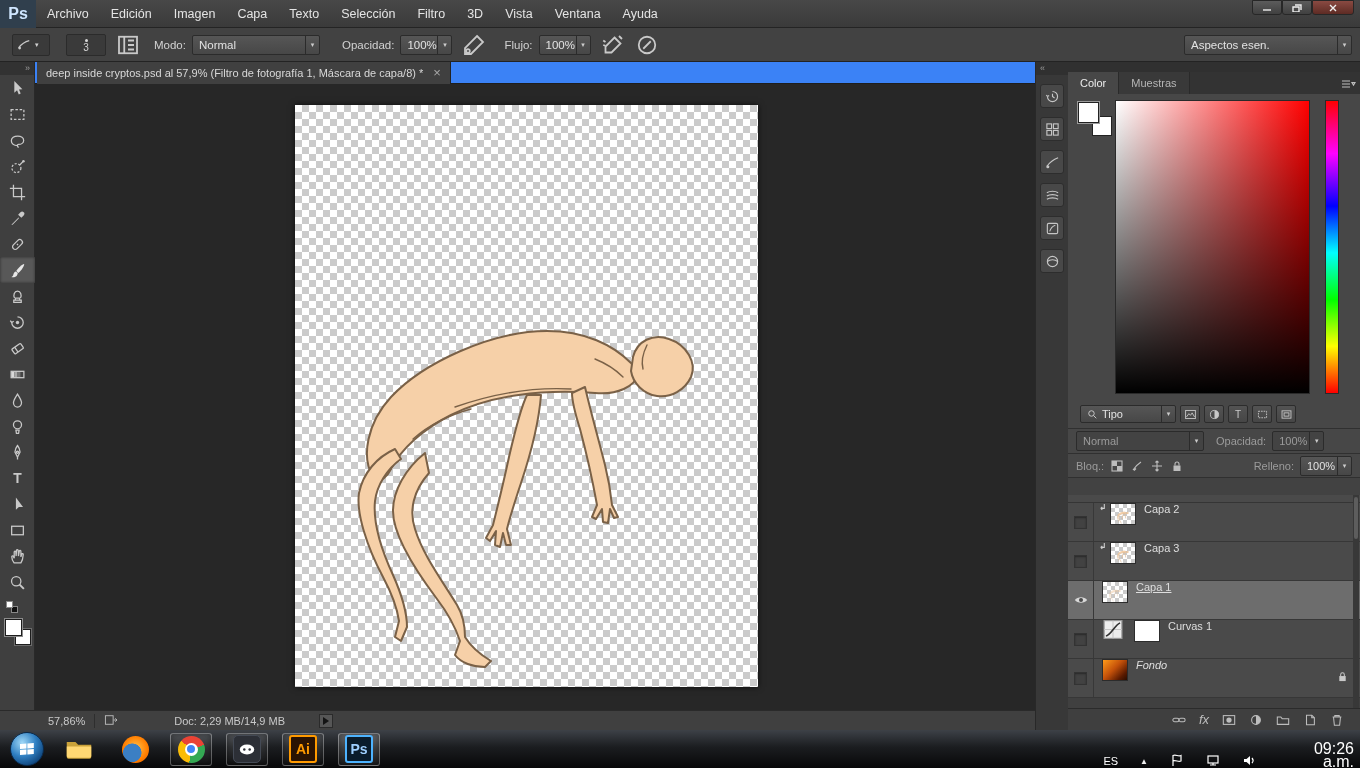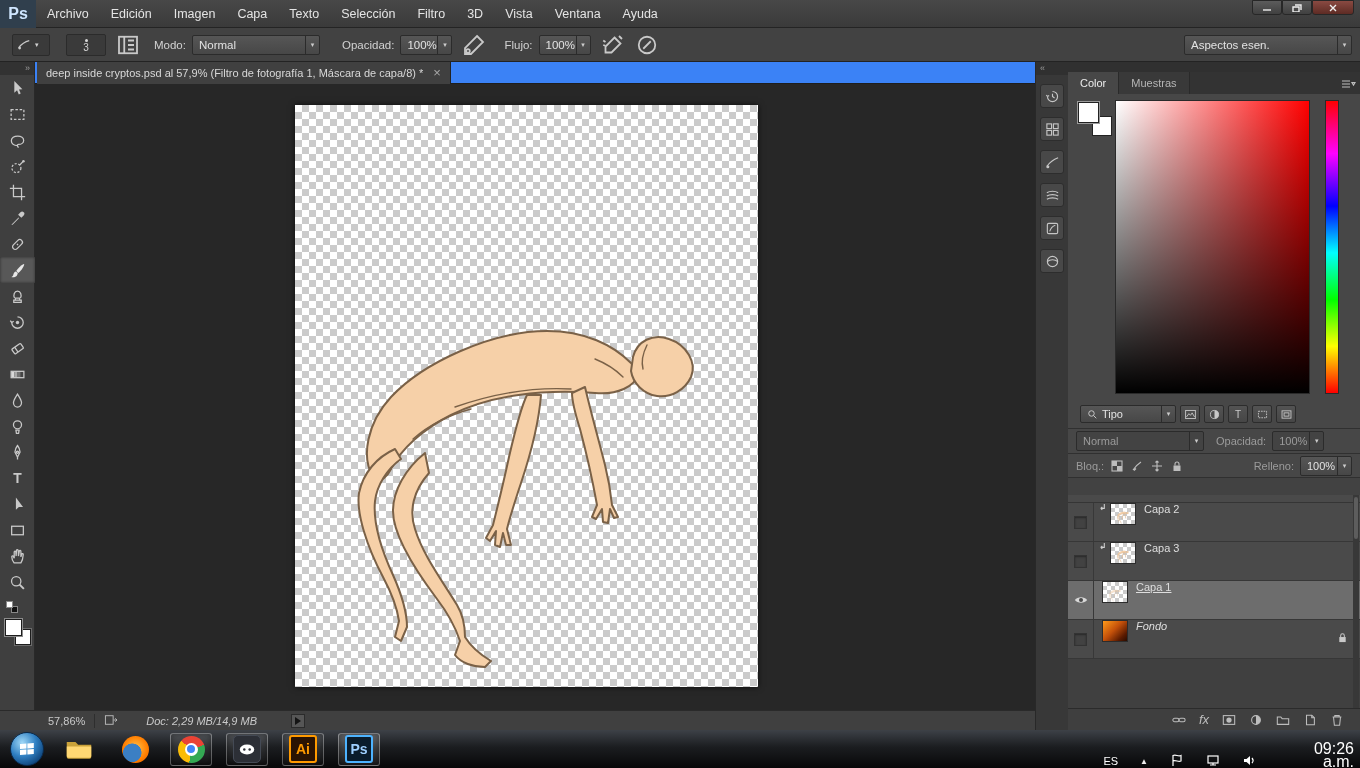--- a/index.html
+++ b/index.html
@@ -140,21 +140,21 @@
   #lpBottom .bb{display:flex;align-items:center;justify-content:center;}
   #lpBottom svg{width:14px;height:14px;stroke:#bdbdbd;fill:none;stroke-width:1.2;}
   #lpBottom .fxg{font-size:13px;font-style:italic;color:#bdbdbd;}
 
   
   #statusbar{position:absolute;left:0;top:710px;width:1035px;height:20px;background:#404040;
     border-top:1px solid #2a2a2a;display:flex;align-items:center;font-size:11px;color:#c9c9c9;}
   #statusbar .zoom{margin-left:48px;}
   #statusbar .sep{width:1px;height:14px;background:#2e2e2e;margin:0 9px;}
   #statusbar .flow-ic svg{width:14px;height:12px;stroke:#b9b9b9;fill:none;stroke-width:1.1;}
-  #statusbar .docinfo{margin-left:28px;font-style:italic;}
+  #statusbar .docinfo{margin-left:56px;}
   #statusbar .play{margin-left:34px;width:14px;height:14px;background:#565656;border:1px solid #2b2b2b;
     display:flex;align-items:center;justify-content:center;}
   #statusbar .play .tri{width:0;height:0;border-left:6px solid #141414;border-top:4px solid transparent;border-bottom:4px solid transparent;}
 
   
   #taskbar{position:absolute;left:0;top:730px;width:1360px;height:38px;
     background:linear-gradient(#3d4147 0%,#1b1d20 45%,#070708 100%);display:flex;align-items:center;}
   .orb{width:34px;height:34px;margin-left:10px;border-radius:50%;
     background:radial-gradient(circle at 35% 30%,#9fd8f8,#2f7fc2 45%,#0a3a6e 85%);
     border:1px solid #0a2b4e;display:flex;align-items:center;justify-content:center;}
@@ -638,20 +638,32 @@
               </svg>
           </div>
           <div class="thumb faint">
               <svg viewBox="0 0 463 582">
                 <use href="#figure-art"></use>
               </svg>
             </div>
           <span class="lname u">Capa 1</span>
         </div>
 
+        <div class="layer-row">
+          <div class="vis-cell">
+              <span class="vis-box"></span>
+            </div>
+          <svg class="curves-ic" viewBox="0 0 16 16">
+              <rect x="0.5" y="0.5" width="15" height="15" fill="#ededed" stroke="#999"></rect>
+              <path d="M0.5,8 H15.5 M8,0.5 V15.5" stroke="#c4c4c4" stroke-width="0.8" fill="none"></path>
+              <path d="M2,13.5 C6,13 10,3.5 14,2.5" stroke="#333" fill="none" stroke-width="1.4"></path>
+            </svg>
+          <div class="mask-thumb"></div>
+          <span class="lname">Curvas 1</span>
+        </div>
 
         <div class="layer-row">
           <div class="vis-cell">
               <span class="vis-box"></span>
             </div>
           <div class="thumb fondo"></div>
           <span class="lname it">Fondo</span>
           <span class="row-lock"><svg viewBox="0 0 12 12" style="width:11px;height:11px;stroke:#c9c9c9;fill:none;stroke-width:1.1">
                 <rect x="2.5" y="5.5" width="7" height="5.5" fill="#c9c9c9" stroke="none"></rect>
                 <path d="M4,5.5 V4 a2,2 0 0 1 4,0 V5.5"></path>

